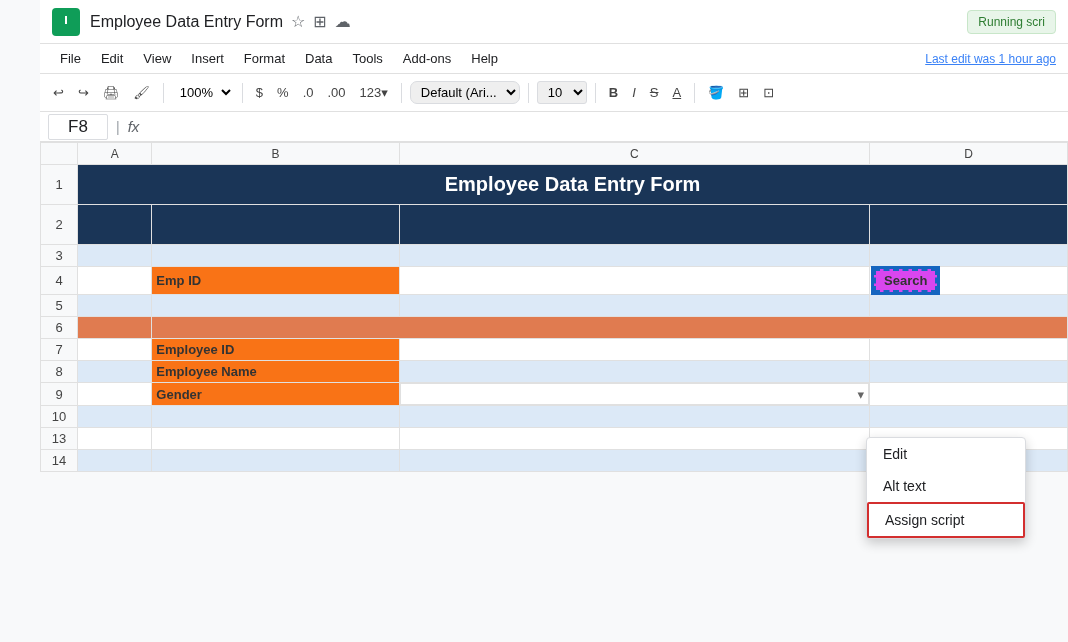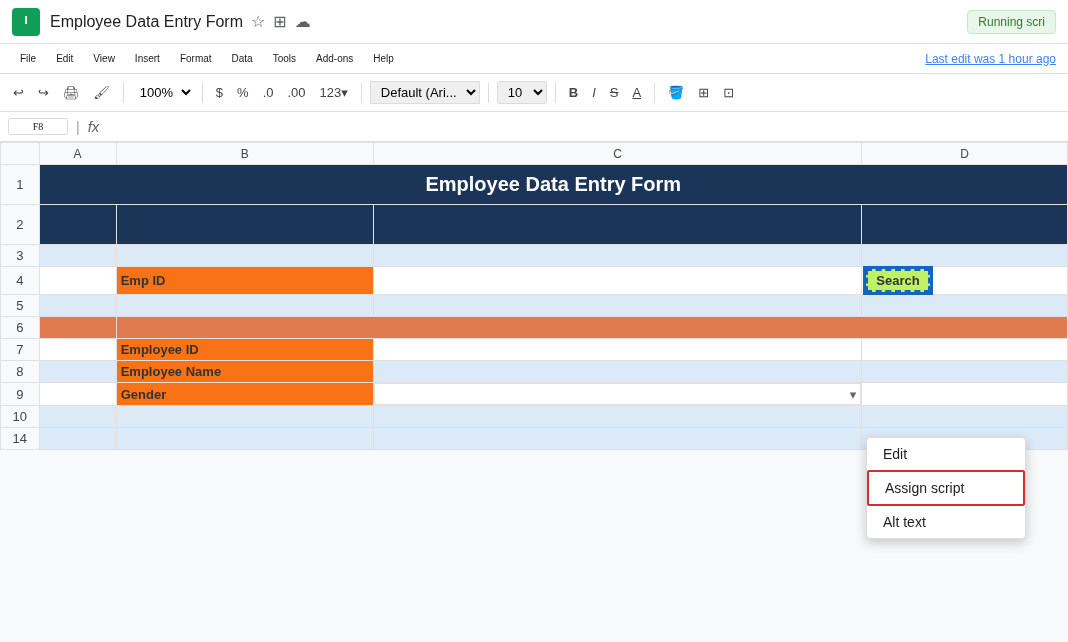--- a/index.html
+++ b/index.html
@@ -49,21 +49,21 @@
       display: flex;
       align-items: center;
       padding: 2px 12px;
       background: #fff;
       border-bottom: 1px solid #e0e0e0;
       height: 30px;
       gap: 4px;
     }
     .menu-item {
       padding: 2px 8px;
-      font-size: 10px;
+      font-size: 13px;
       color: #202124;
       cursor: pointer;
       border-radius: 3px;
     }
     .last-edit {
       margin-left: auto;
       font-size: 12px;
       color: #3b82f6;
       text-decoration: underline;
       cursor: pointer;
@@ -86,45 +86,44 @@
       color: #444;
       font-size: 13px;
       border: none; background: transparent;
       display: flex; align-items: center;
     }
     .toolbar-separator { width: 1px; height: 20px; background: #dadce0; margin: 0 4px; }
     .zoom-select {
       border: none; background: transparent; font-size: 13px; cursor: pointer; padding: 2px 4px;
     }
     .font-select {
-      border: 1px solid #dadce0; border-radius: 0; padding: 2px 6px; font-size: 13px; width: 110px;
+      border: 1px solid #dadce0; border-radius: 7px; padding: 2px 6px; font-size: 13px; width: 110px;
     }
     .font-size-select {
       border: 1px solid #dadce0; border-radius: 3px; padding: 2px 6px; font-size: 13px; width: 50px;
     }
 
     
     .formula-bar {
       display: flex;
       align-items: center;
       padding: 2px 8px;
       background: #fff;
       border-bottom: 1px solid #e0e0e0;
       height: 30px;
       gap: 8px;
     }
     .cell-ref {
       width: 60px;
-      font-size: 10px;
+      font-size: 17px;
       color: #202124;
       padding: 2px 4px;
       border: 1px solid #dadce0;
       border-radius: 2px;
       text-align: center;
-      font-family: Liberation Serif, serif;
     }
     .formula-separator { color: #9aa0a6; font-size: 14px; }
     .fx-label { color: #5f6368; font-size: 15px; font-style: italic; }
     .formula-input { flex: 1; border: none; outline: none; font-size: 13px; }
     .sheet-table {
       width: 100%;
       border-collapse: collapse;
       table-layout: fixed;
     }
 
@@ -180,34 +179,35 @@
       cursor: pointer;
     }
     .context-menu-item.highlighted {
       border: 2px solid #d32f2f;
       border-radius: 2px;
       color: #202124;
     }
 
     
     .search-button {
-      background: #bef264;
+      background: #d946ef;
       color: #333;
       font-weight: bold;
       font-size: 13px;
       border: 2px dashed #1a73e8;
       padding: 2px 8px;
       cursor: pointer;
       outline: 2px solid #1a73e8;
     }
 
     .spreadsheet-container {
       display: flex;
       flex-direction: column;
       height: 618px;
+      margin-left: 40px;
     }
 
     .sheet-area {
       flex: 1;
       position: relative;
       overflow: hidden;
     }
 
     
     .merged-header {
@@ -395,30 +395,37 @@
       <tr>
         <td class="row-header cell">10</td>
         <td class="cell cell-light-blue"></td>
         <td class="cell cell-light-blue"></td>
         <td class="cell cell-light-blue"></td>
         <td class="cell cell-light-blue"></td>
       </tr>
 
 
 
+      <tr>
+        <td class="row-header cell">13</td>
+        <td class="cell cell-white"></td>
+        <td class="cell cell-white"></td>
+        <td class="cell cell-white"></td>
+        <td class="cell cell-white"></td>
+      </tr>
 
       <tr>
         <td class="row-header cell">14</td>
         <td class="cell cell-light-blue"></td>
         <td class="cell cell-light-blue"></td>
         <td class="cell cell-light-blue"></td>
         <td class="cell cell-light-blue"></td>
       </tr>
     </tbody>
       </table>
 
     <div class="context-menu" style="top:295px; right:42px;">
       <div class="context-menu-item">Edit</div>
+      <div class="context-menu-item">Alt text</div>
       <div class="context-menu-item highlighted">Assign script</div>
-      <div class="context-menu-item">Alt text</div>
     </div>
   </div>
 </div>
 
 </body></html>

